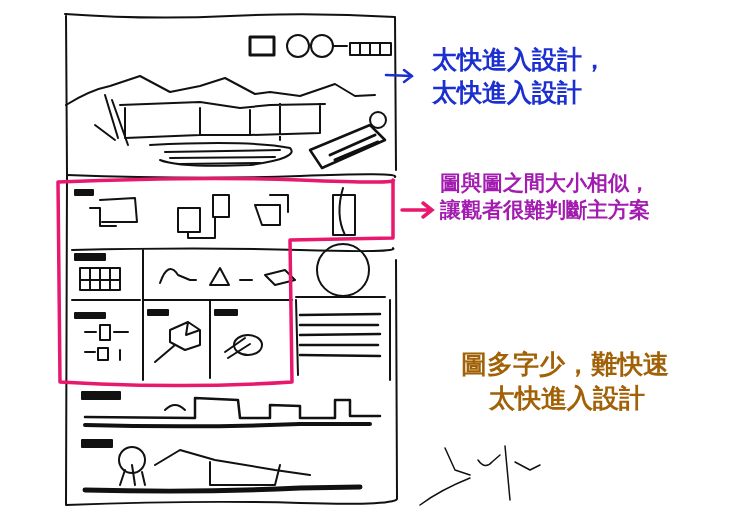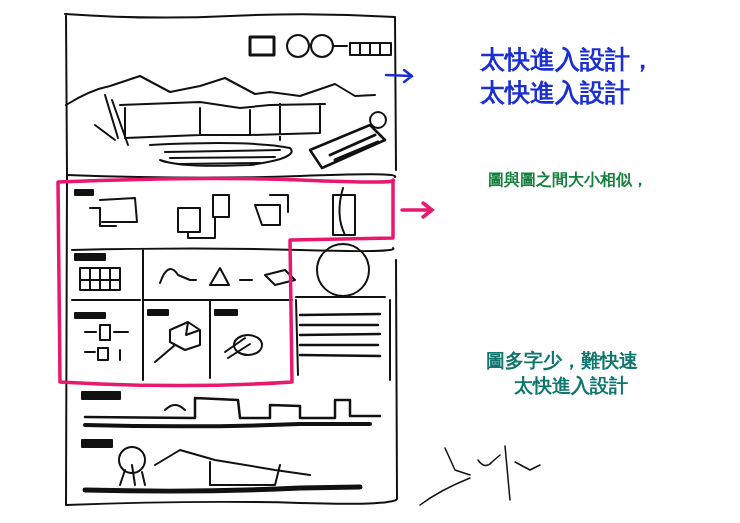--- a/index.html
+++ b/index.html
@@ -1,21 +1,21 @@
 <!DOCTYPE html>
 <html><head>
 <meta charset="utf-8">
 <style>
   html,body{margin:0;padding:0;background:#ffffff;}
   body{width:740px;height:523px;position:relative;overflow:hidden;font-family:"DejaVu Sans",sans-serif;}
   svg.sketch{position:absolute;left:0;top:0;}
-  .note{position:absolute;font-family:"DejaVu Sans",sans-serif;font-weight:bold;line-height:1.3;white-space:nowrap;margin-left:48px;}
+  .note{position:absolute;font-family:"DejaVu Sans",sans-serif;font-weight:bold;line-height:1.3;white-space:nowrap;}
   .note-blue{left:432px;top:44px;font-size:25px;color:#1c2fd0;}
-  .note-pink1{left:440px;top:170px;font-size:16px;color:#15803d;}
-  .note-pink2{left:438px;top:348px;font-size:19px;color:#0f766e;}
+  .note-pink1{left:440px;top:170px;font-size:21px;color:#a21caf;}
+  .note-pink2{left:461px;top:348px;font-size:26px;color:#a16207;}
   .note-pink2 .l2{padding-left:28px;display:block;}
   .note span{display:block;}
 </style>
 </head>
 <body>
 
 <svg class="sketch" width="740" height="523" viewBox="0 0 740 523">
   <g fill="none" stroke="#111" stroke-width="2" stroke-linecap="round" stroke-linejoin="round">
 
     <path d="M65,14 Q150,20 230,16 T395,17 L396,170 M66,14 L67,175 L66,505 Q200,500 300,503 T397,498 L396,260"></path>
@@ -96,18 +96,19 @@
   </g>
 </svg>
 
 <div class="note note-blue">
   <span>太快進入設計，</span>
   <span>太快進入設計</span>
 </div>
 
 <div class="note note-pink1">
   <span>圖與圖之間大小相似，</span>
+  <span>讓觀者很難判斷主方案</span>
 </div>
 
 <div class="note note-pink2">
   <span>圖多字少，難快速</span>
   <span class="l2">太快進入設計</span>
 </div>
 
 </body></html>

